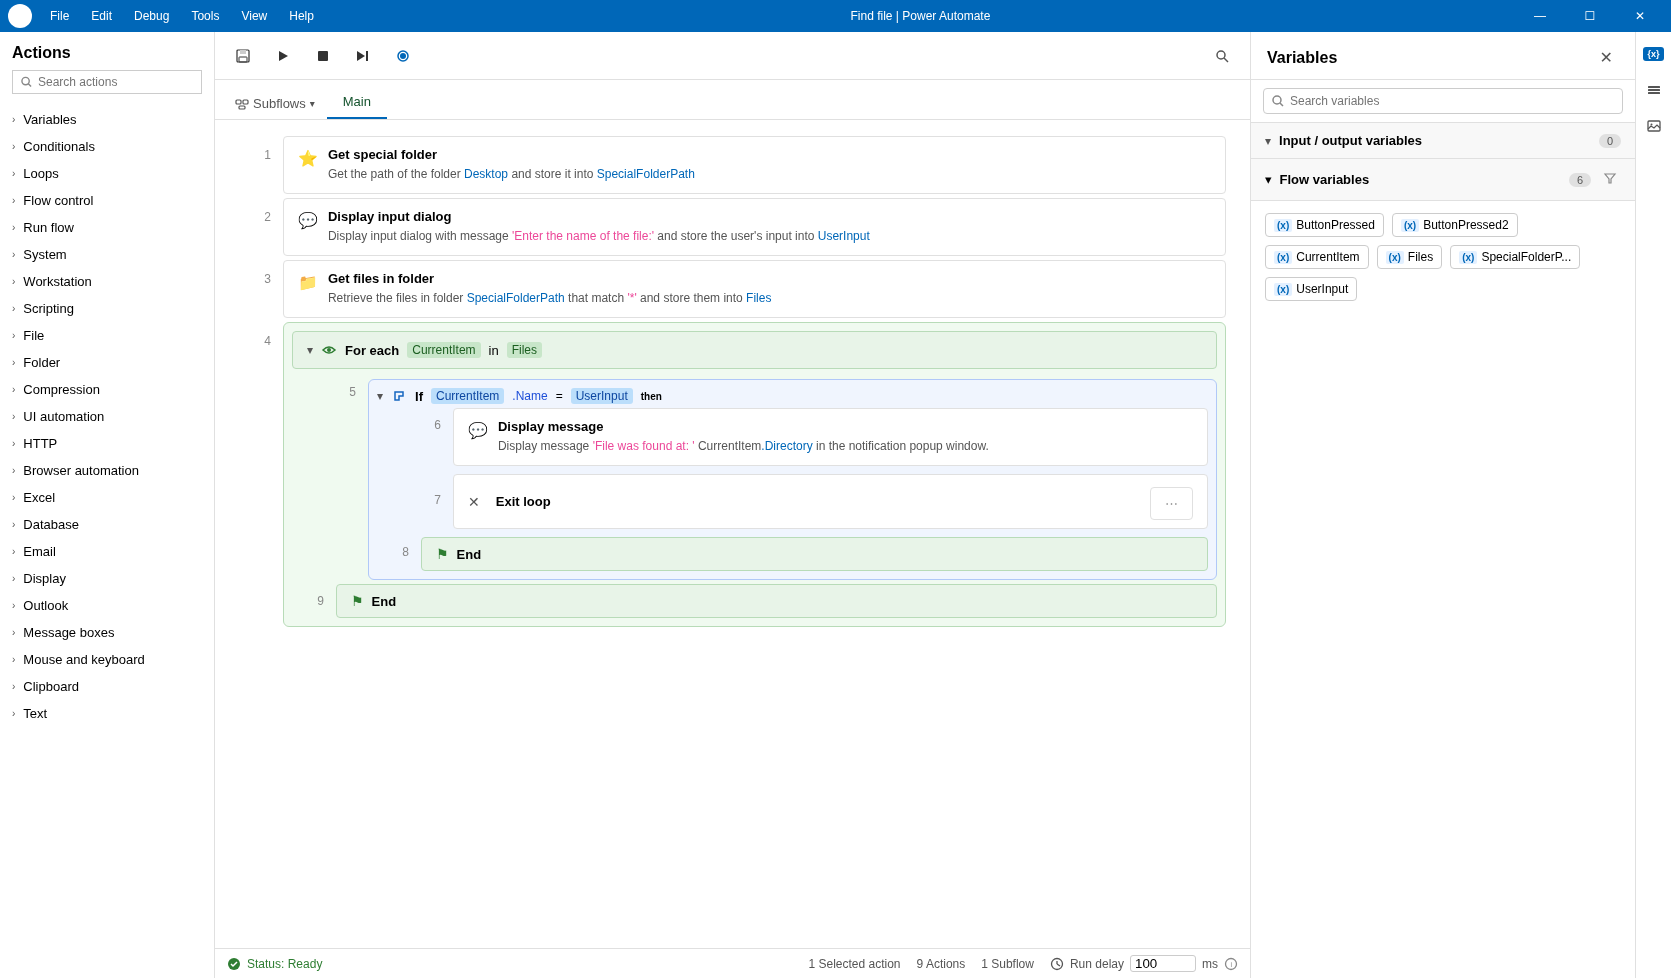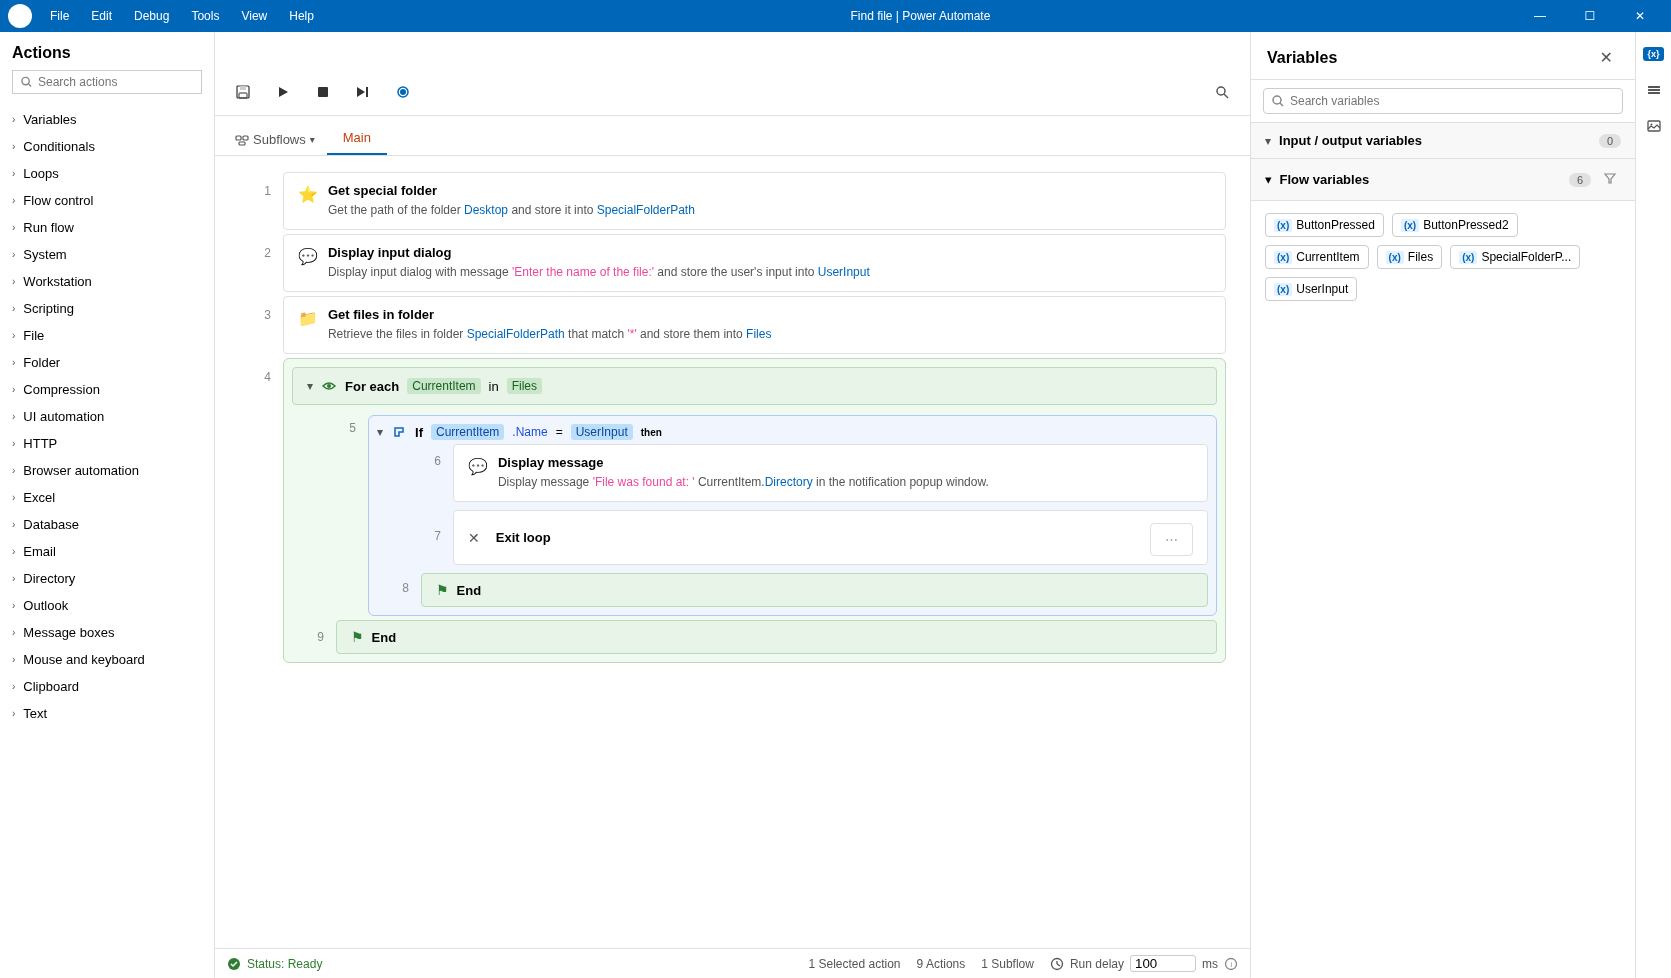--- a/index.html
+++ b/index.html
@@ -32,21 +32,21 @@
     .search-box input { border: none; outline: none; flex: 1; font-size: 12px; }
     .action-list { flex: 1; overflow-y: auto; padding: 4px 0; }
     .action-item { display: flex; align-items: center; padding: 6px 12px; cursor: pointer; gap: 8px; }
     .action-item .chevron { font-size: 10px; color: #555; }
     .action-item .label { font-size: 13px; }
 
     
     .tab-bar { height: 40px; background: #fff; border-bottom: 1px solid #e0e0e0; display: flex; align-items: flex-end; padding: 0 8px; flex-shrink: 0; }
     .subflows-btn { display: flex; align-items: center; gap: 4px; padding: 8px 12px; cursor: pointer; font-size: 13px; color: #555; border: none; background: none; }
     .tab { padding: 8px 16px; cursor: pointer; font-size: 13px; border-bottom: 2px solid transparent; }
-    .tab.active { border-bottom: 2px solid #0067b8; color: #c2410c; font-weight: 500; }
+    .tab.active { border-bottom: 2px solid #0067b8; color: #14532d; font-weight: 500; }
 
     
     .flow-canvas { flex: 1; overflow-y: auto; padding: 16px 24px; }
     .flow-step { display: flex; align-items: flex-start; margin-bottom: 4px; }
     .step-num { width: 32px; text-align: right; color: #888; font-size: 12px; padding-top: 12px; flex-shrink: 0; margin-right: 12px; }
     .step-card { flex: 1; background: #fff; border: 1px solid #e0e0e0; border-radius: 4px; padding: 10px 14px; display: flex; align-items: flex-start; gap: 10px; cursor: pointer; }
     .step-icon { font-size: 16px; color: #555; margin-top: 2px; flex-shrink: 0; }
     .step-content { flex: 1; }
     .step-title { font-size: 13px; font-weight: 600; margin-bottom: 3px; }
     .step-desc { font-size: 12px; color: #555; line-height: 1.5; }
@@ -202,21 +202,21 @@
       <div class="action-item">
         <span class="chevron">›</span>
         <span class="label">Database</span>
       </div>
       <div class="action-item">
         <span class="chevron">›</span>
         <span class="label">Email</span>
       </div>
       <div class="action-item">
         <span class="chevron">›</span>
-        <span class="label">Directory</span>
+        <span class="label">Display</span>
       </div>
       <div class="action-item">
         <span class="chevron">›</span>
         <span class="label">Outlook</span>
       </div>
       <div class="action-item">
         <span class="chevron">›</span>
         <span class="label">Message boxes</span>
       </div>
       <div class="action-item">
@@ -227,21 +227,21 @@
         <span class="chevron">›</span>
         <span class="label">Clipboard</span>
       </div>
       <div class="action-item">
         <span class="chevron">›</span>
         <span class="label">Text</span>
       </div>
     </div>
   </div>
 
-  <div style="display:flex;flex-direction:column;flex:1;overflow:hidden;margin-top:36px;">
+  <div style="display:flex;flex-direction:column;flex:1;overflow:hidden;">
 
     <div class="toolbar">
       <div class="toolbar-btn" title="Save">
         <svg width="16" height="16" viewBox="0 0 16 16">
             <rect x="2" y="2" width="12" height="12" rx="1" fill="none" stroke="#333" stroke-width="1.2"></rect>
             <rect x="5" y="2" width="6" height="4" fill="#ccc"></rect>
             <rect x="4" y="9" width="8" height="5" rx="0.5" fill="none" stroke="#333" stroke-width="1"></rect>
           </svg>
       </div>
       <div class="toolbar-btn" title="Run">

